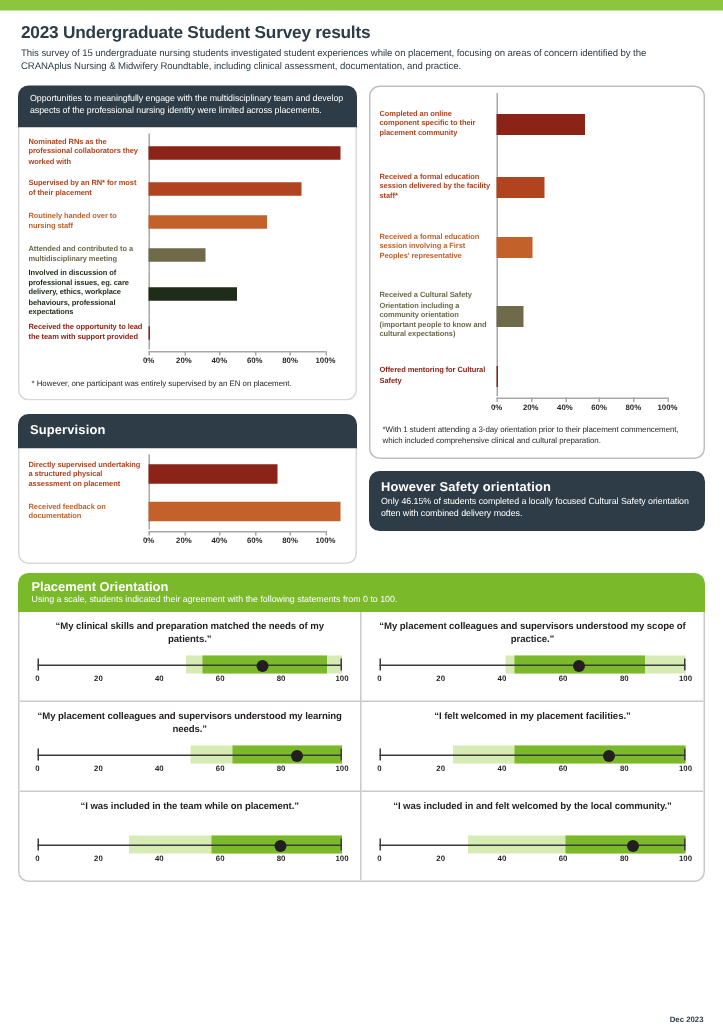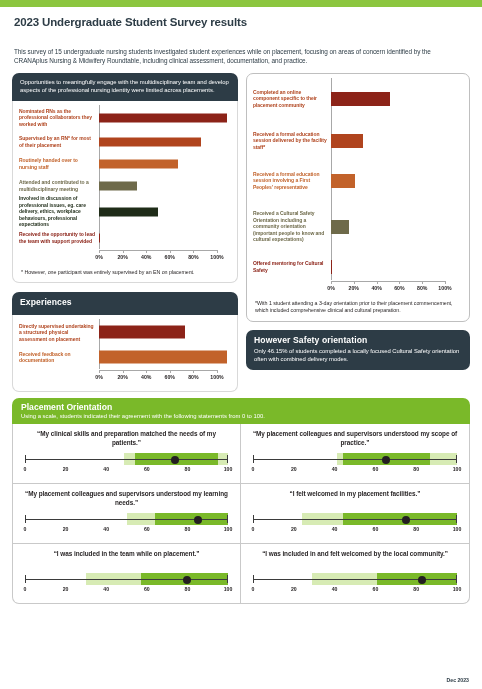--- a/index.html
+++ b/index.html
@@ -12,21 +12,21 @@
   .page { position: relative; width: 482px; height: 689px; background: #fff; }
 
   
   .top-strip { width: 482px; height: 7px; background: #8cc63f; }
 
   
   .header { display: flex; align-items: flex-start; padding: 9px 14px 0 14px; }
   .header-text { flex: 1; padding-right: 8px; }
   .main-title {
     font-size: 11.5px; font-weight: bold; color: #2d3c46;
-    letter-spacing: -0.15px; margin-bottom: 19px;
+    letter-spacing: -0.15px; margin-bottom: 3px;
   }
   .main-sub {
     font-size: 6.4px; color: #2d3c46; line-height: 1.45;
     letter-spacing: -0.05px;
   }
 
   
   .logo { position: relative; width: 96px; height: 50px; flex: 0 0 96px; }
   .logo-crana {
     position: absolute; left: 2px; top: 12px;
@@ -221,21 +221,21 @@
                   <div class="tick-label" style="left: 100%;">100%</div>
                 </div>
               </div>
             </div>
           <div class="footnote">* However, one participant was entirely supervised by an EN on placement.</div>
         </div>
       </div>
 
       <div style="margin-top:9px;">
         <div class="panel-dark">
-          <div class="panel-title">Experiences</div>
+          <div class="panel-title">Supervision</div>
         </div>
         <div class="panel-body">
           <div id="chart-supervision" class="chart" style="padding-top: 4px; padding-left: 6px; padding-right: 10px;">
               <div class="bar-row" style="height: 26px;">
                 <div class="bar-label" style="width: 80px; color: rgb(176, 68, 30);">Directly supervised undertaking a structured physical assessment on placement</div>
                 <div class="bar-track">
                   <div class="axis-line"></div>
                   <div class="bar" style="background: rgb(140, 35, 24); width: 67%; height: 13px;"></div>
                 </div>
               </div>

